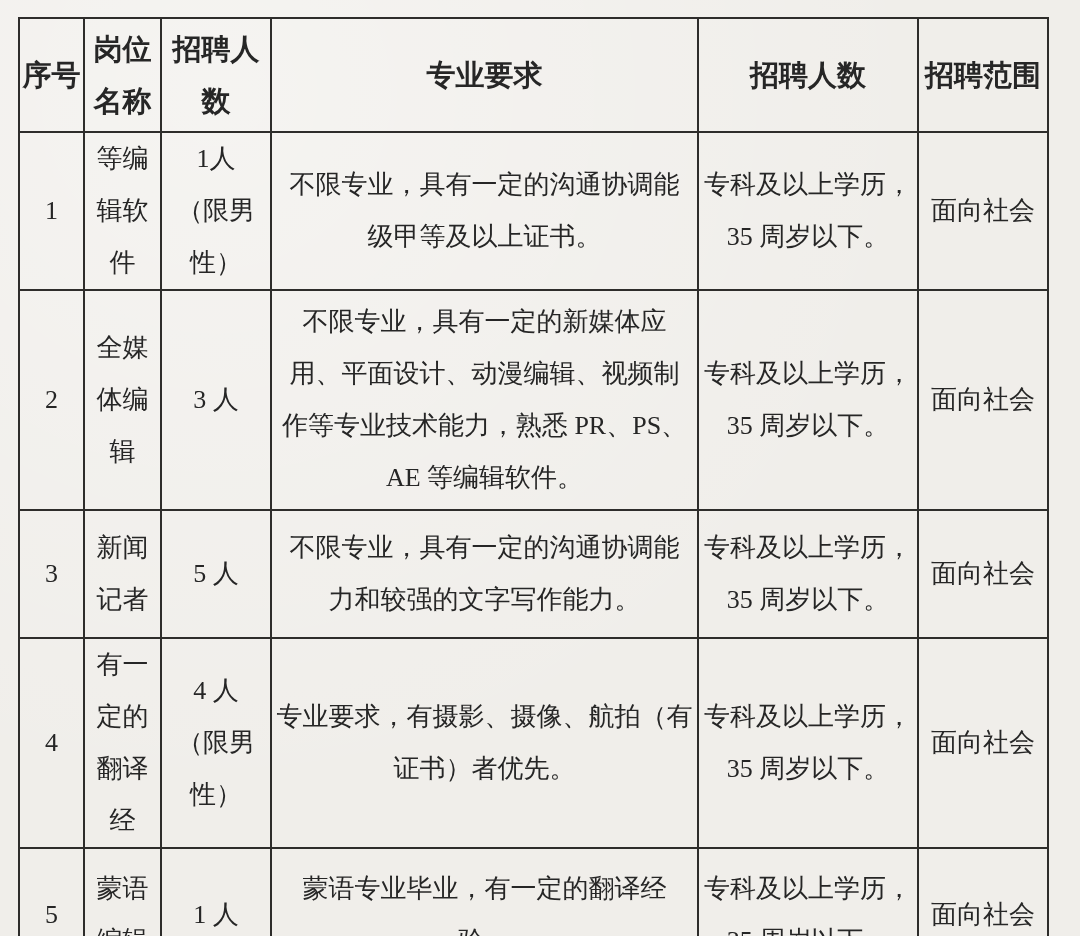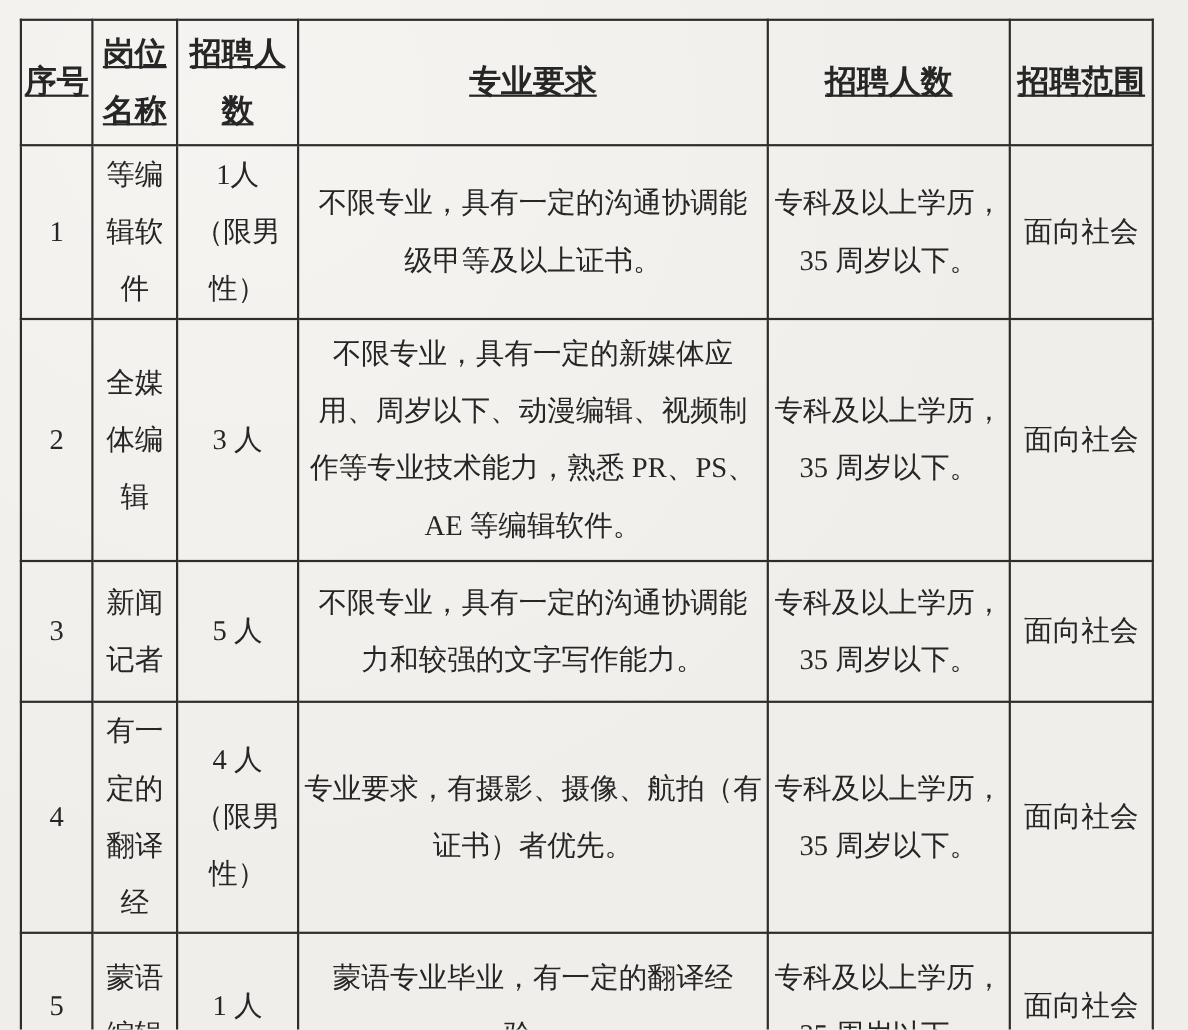--- a/index.html
+++ b/index.html
@@ -47,21 +47,21 @@
   td.c-major {
     text-align: left;
     padding: 0 2px 0 7px;
     white-space: pre-line;
   }
   td.c-count,
   td.c-qual {
     white-space: pre-line;
   }
   
-  tr.hdr     { height: 114px; text-decoration: underline; }
+  tr.hdr     { height: 114px; }
   tr.row-1   { height: 155px; }
   tr.row-2   { height: 220px; }
   tr.row-3   { height: 128px; }
   tr.row-4   { height: 161px; }
   tr.row-5   { height: 133px; }
 </style>
 </head>
 <body>
 
 <div class="page">
@@ -94,21 +94,21 @@
 级甲等及以上证书。</td>
         <td class="c-qual">专科及以上学历，
 35 周岁以下。</td>
         <td class="c-scope">面向社会</td>
       </tr>
       <tr class="row-2">
         <td class="c-seq">2</td>
         <td class="c-pos">全媒体编辑</td>
         <td class="c-count">3 人</td>
         <td class="c-major">不限专业，具有一定的新媒体应
-用、周岁以下、动漫编辑、视频制
+用、平面设计、动漫编辑、视频制
 作等专业技术能力，熟悉 PR、PS、
 AE 等编辑软件。</td>
         <td class="c-qual">专科及以上学历，
 35 周岁以下。</td>
         <td class="c-scope">面向社会</td>
       </tr>
       <tr class="row-3">
         <td class="c-seq">3</td>
         <td class="c-pos">新闻记者</td>
         <td class="c-count">5 人</td>

